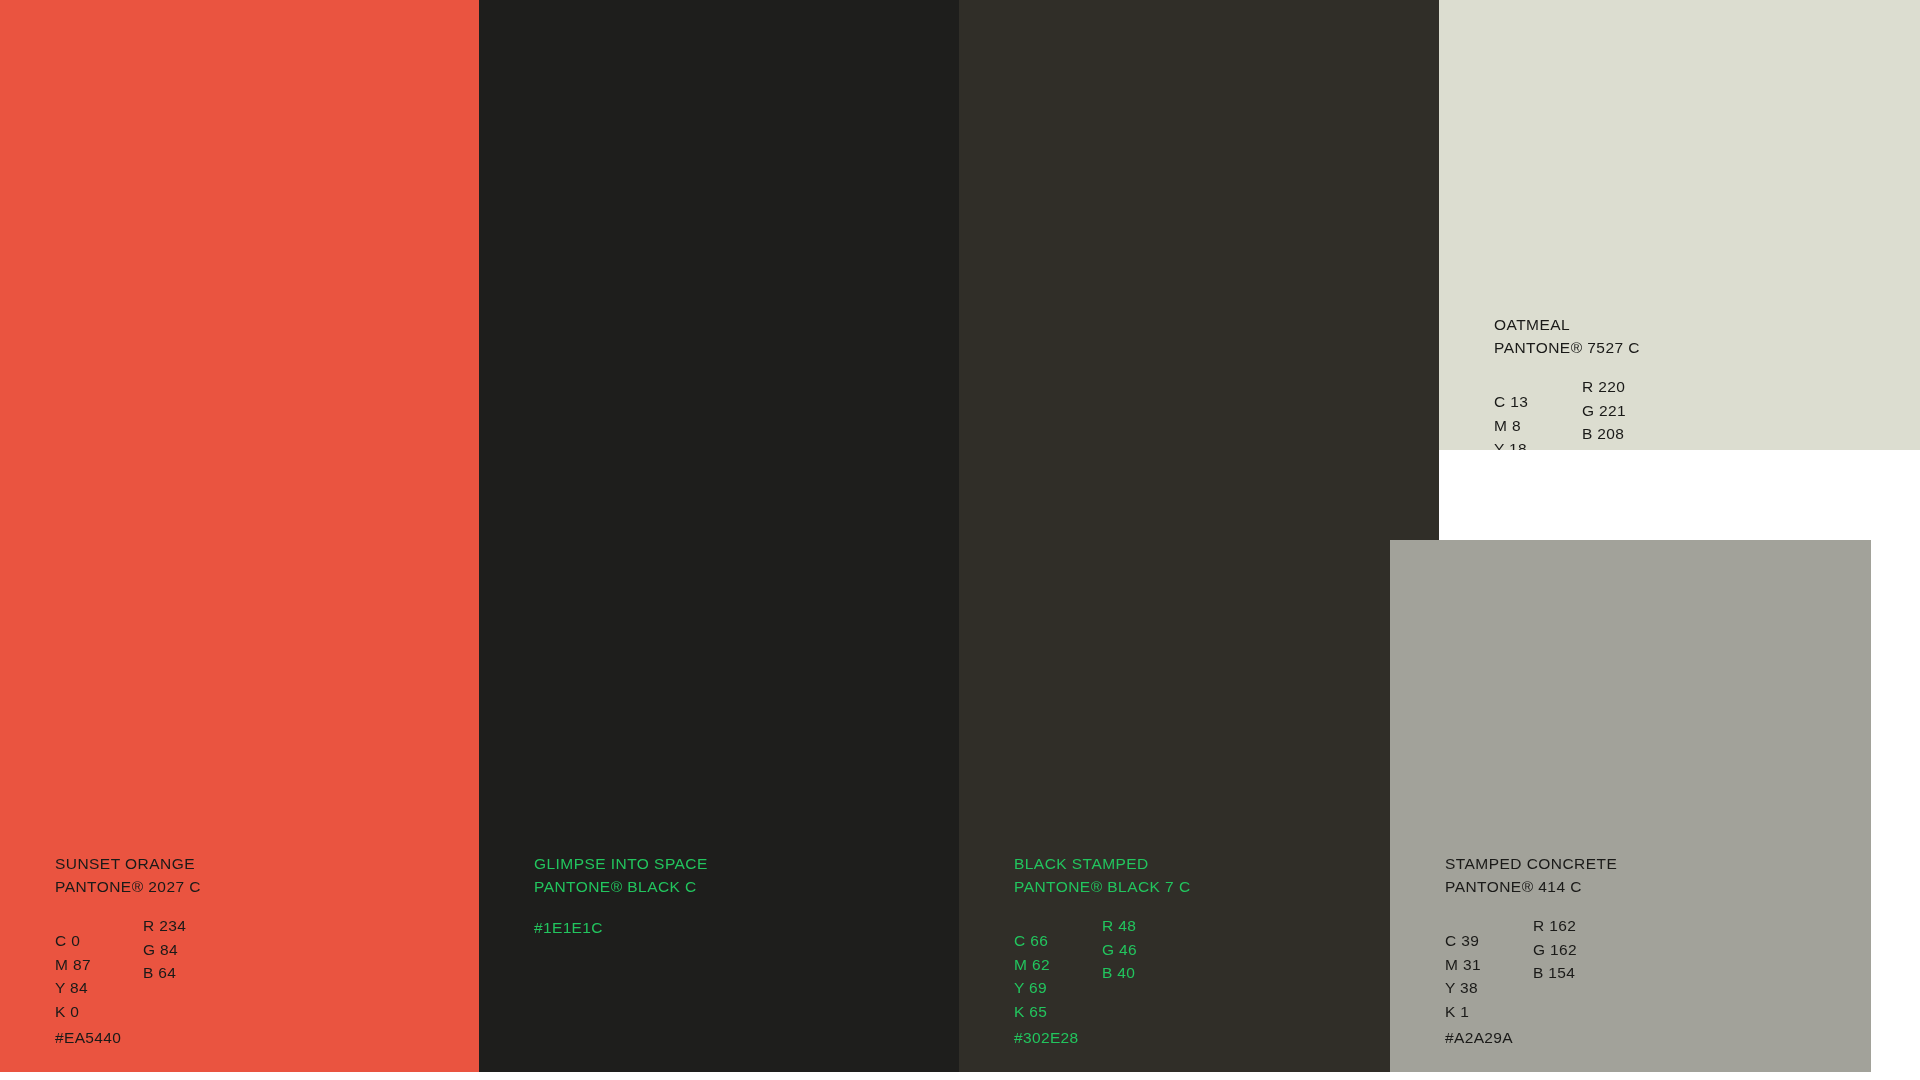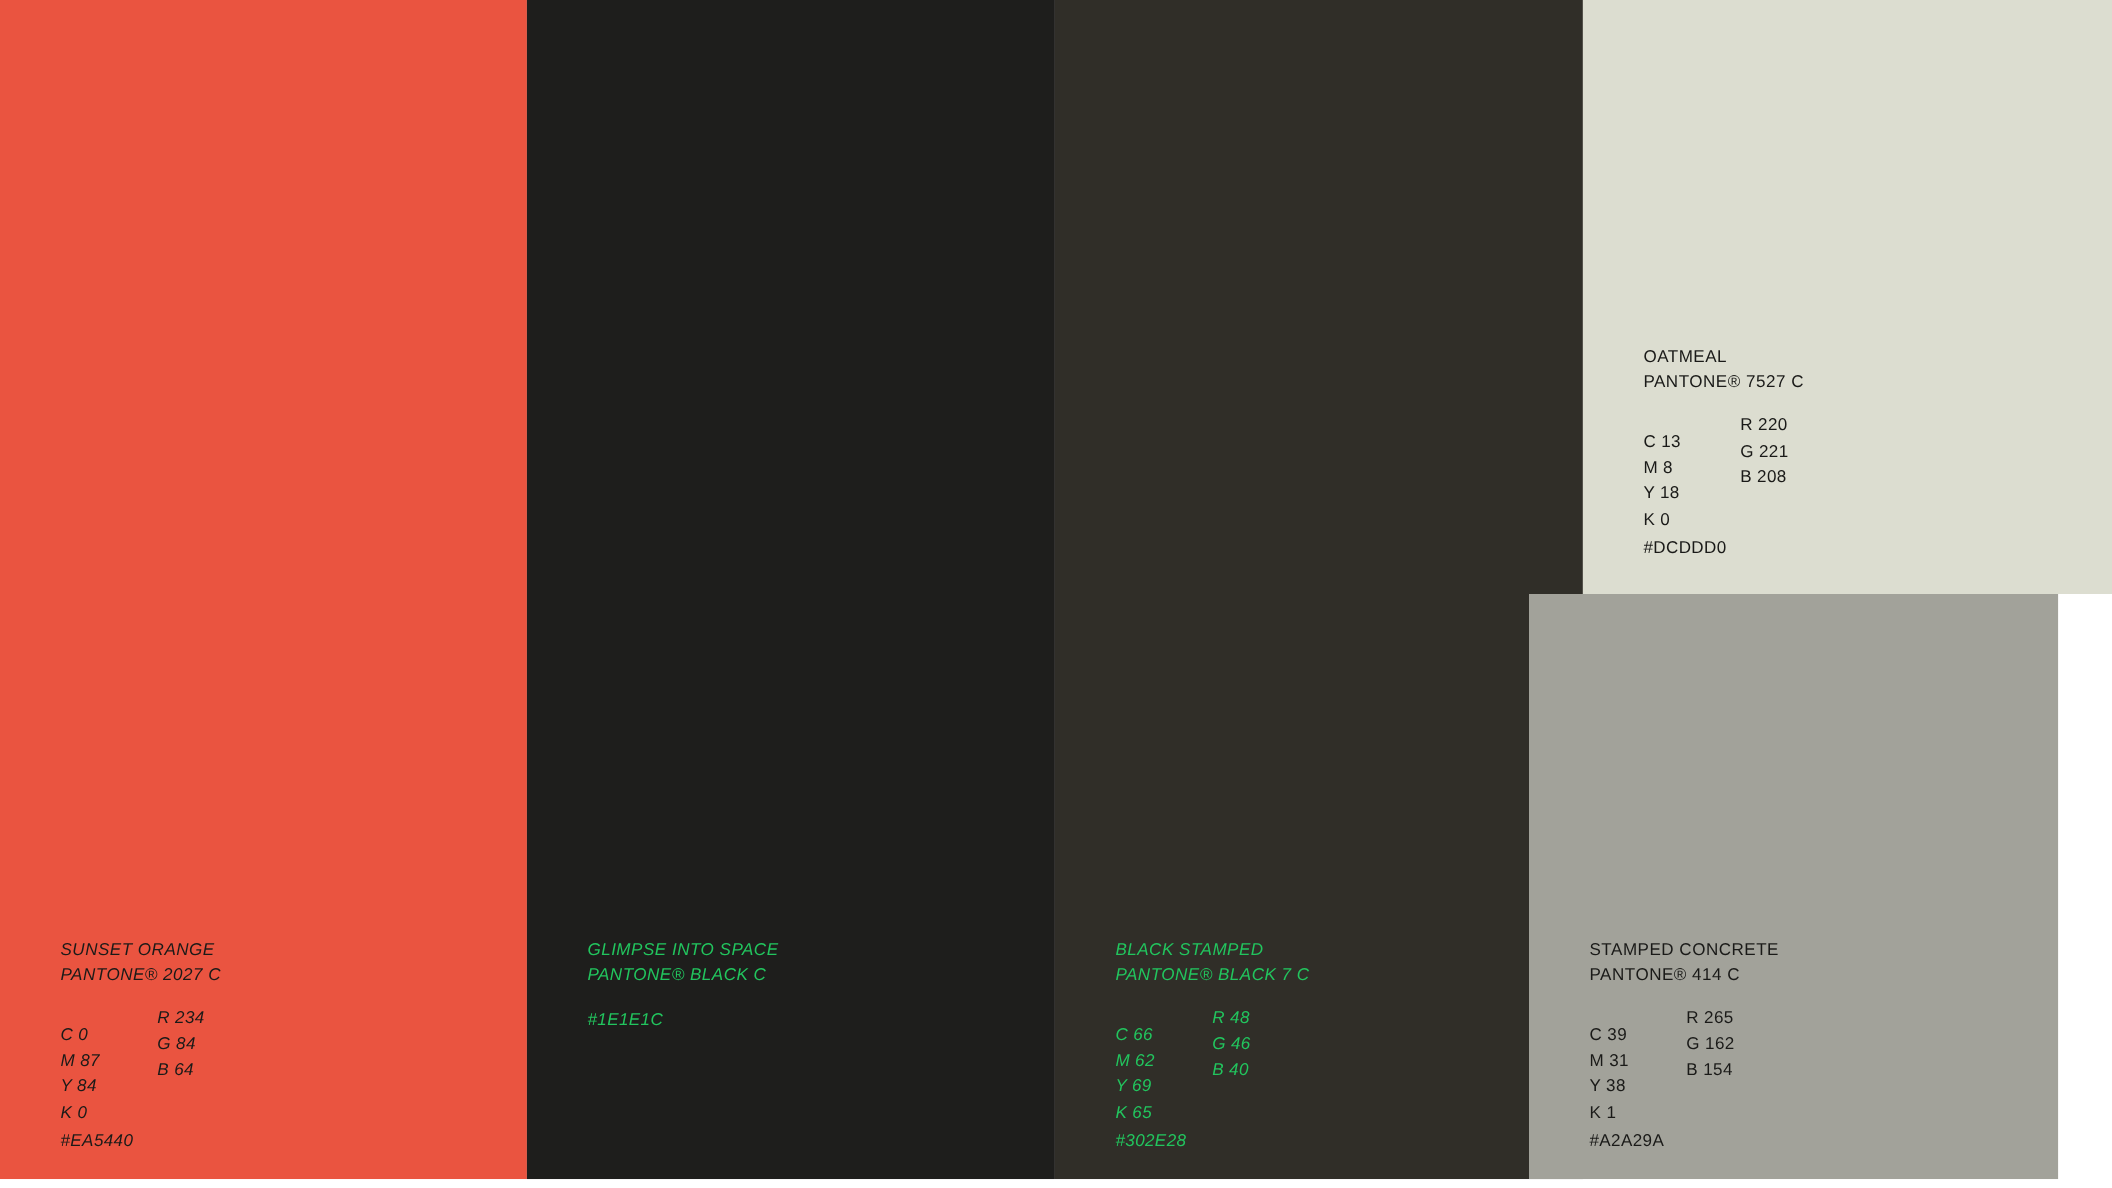--- a/index.html
+++ b/index.html
@@ -22,35 +22,35 @@
 
   
   .panel {
     position: absolute;
     overflow: hidden;
   }
 
   .panel-1 { left: 0px;    top: 0px; width: 479px; height: 1072px; }
   .panel-2 { left: 479px;  top: 0px; width: 480px; height: 1072px; }
   .panel-3 { left: 959px;  top: 0px; width: 480px; height: 1072px; }
-  .panel-4 { left: 1439px; top: 0px; width: 481px; height: 540px;  }
+  .panel-4 { left: 1439px; top: 0px; width: 481px; height: 450px;  }
   .panel-5 { left: 1390px; top: 540px; width: 481px; height: 532px; }
 
   
   .swatch-info {
     position: absolute;
     left: 55px;
     font-size: 15.5px;
     line-height: 1;
     letter-spacing: 0.35px;
     white-space: nowrap;
   }
 
   
-  .info-bottom { top: 852px; font-style: italic; }
+  .info-bottom { top: 852px; }
   
   .info-top    { top: 313px; }
 
   .swatch-name,
   .swatch-pantone {
     display: block;
     font-size: 15.5px;
     letter-spacing: 0.45px;
     margin: 0;
     padding: 0;
@@ -180,21 +180,21 @@
       <span class="swatch-hex">#DCDDD0</span>
     </div>
   </div>
 
   <div class="panel panel-5" style="background-color: rgb(162, 162, 154);">
     <div class="swatch-info txt-dark" style="top: 312px;">
       <span class="swatch-name">STAMPED CONCRETE</span>
       <span class="swatch-pantone">PANTONE® 414 C</span>
       <span class="values">
         <span class="value-row">
-          <span class="value-cmyk">C 39</span><span class="value-rgb">R 265</span>
+          <span class="value-cmyk">C 39</span><span class="value-rgb">R 162</span>
         </span>
         <span class="value-row">
           <span class="value-cmyk">M 31</span><span class="value-rgb">G 162</span>
         </span>
         <span class="value-row">
           <span class="value-cmyk">Y 38</span><span class="value-rgb">B 154</span>
         </span>
         <span class="value-row">
           <span class="value-cmyk">K 1</span>
         </span>

